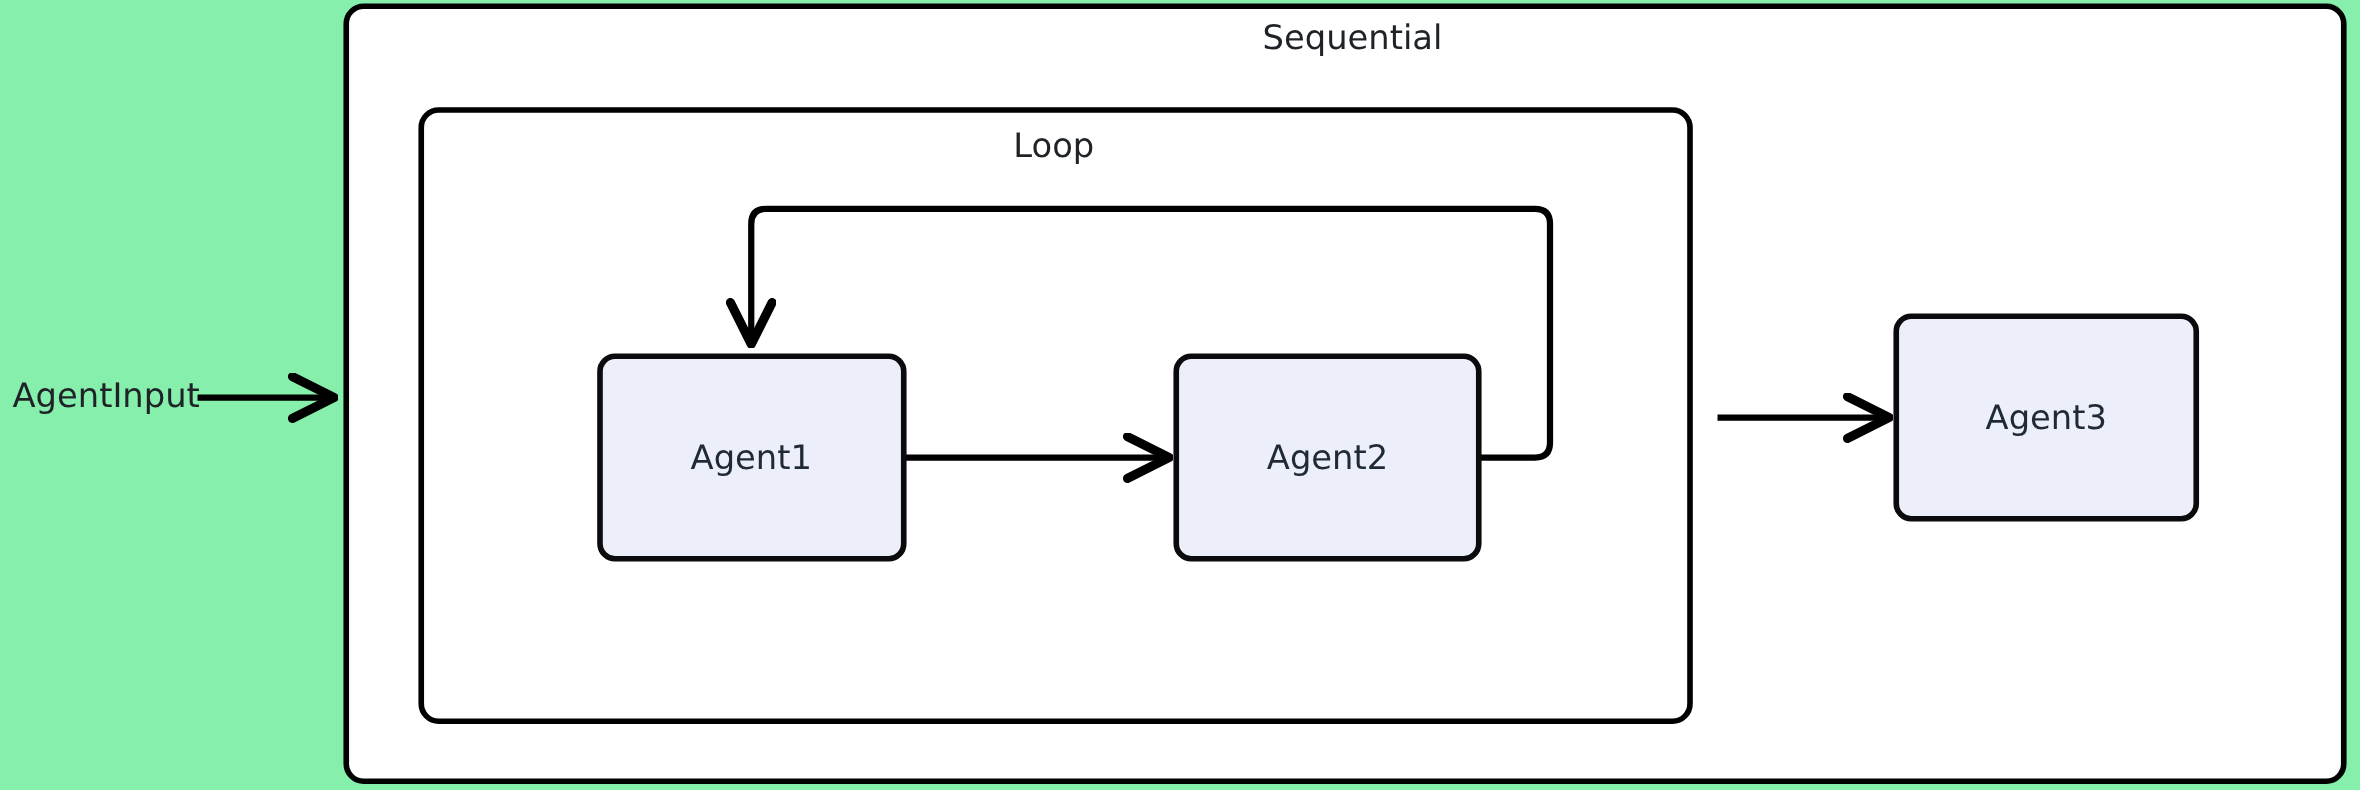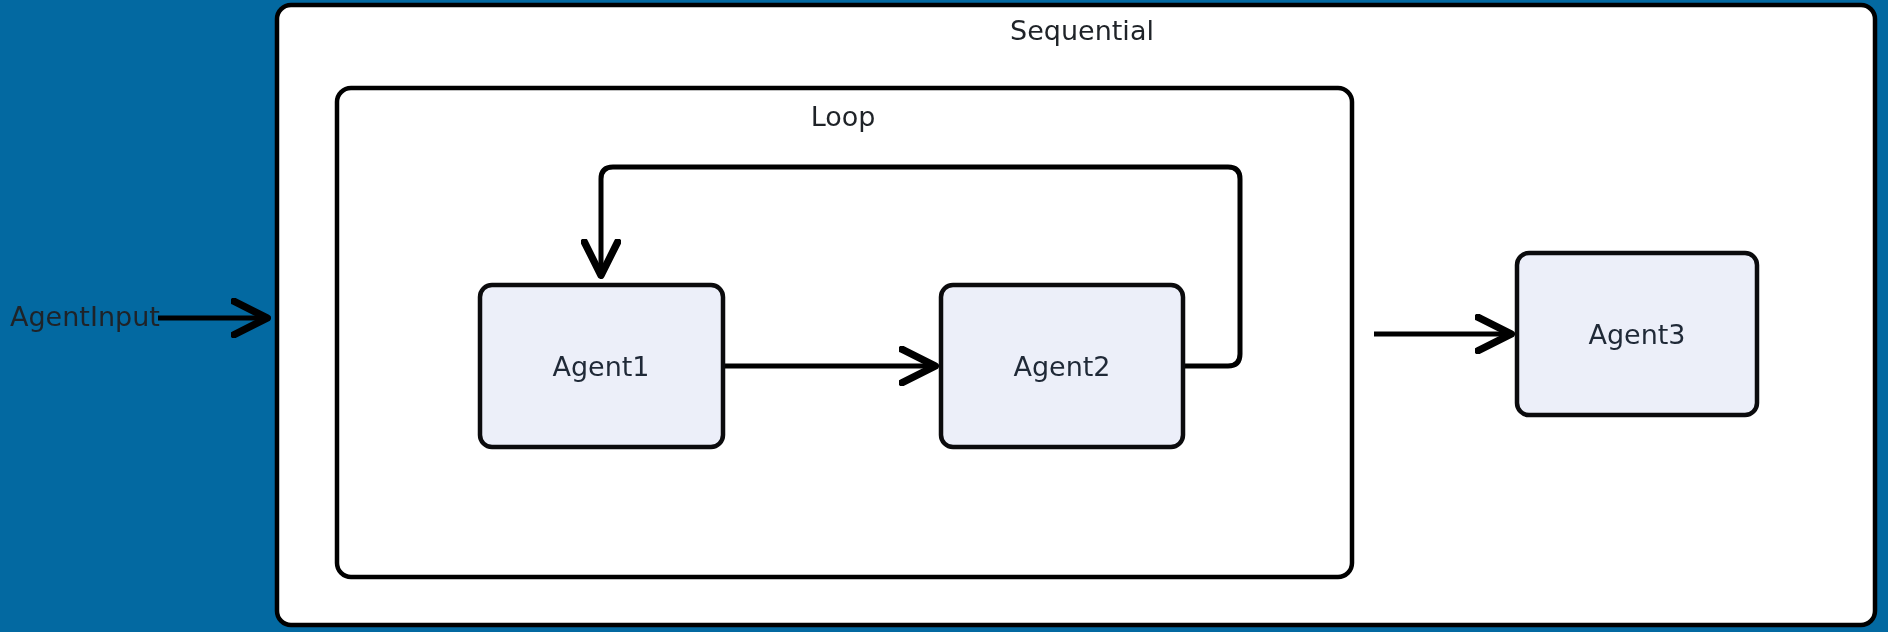--- a/index.html
+++ b/index.html
@@ -7,21 +7,21 @@
     padding: 0;
     background: #ffffff;
   }
   body {
     font-family: "DejaVu Sans", "Liberation Sans", sans-serif;
   }
   #canvas {
     position: relative;
     width: 1888px;
     height: 632px;
-    background: #0369a1;
+    background: #86efac;
     overflow: hidden;
   }
   #diagram-svg {
     position: absolute;
     left: 0;
     top: 0;
     width: 1888px;
     height: 632px;
   }
   .container-label {

